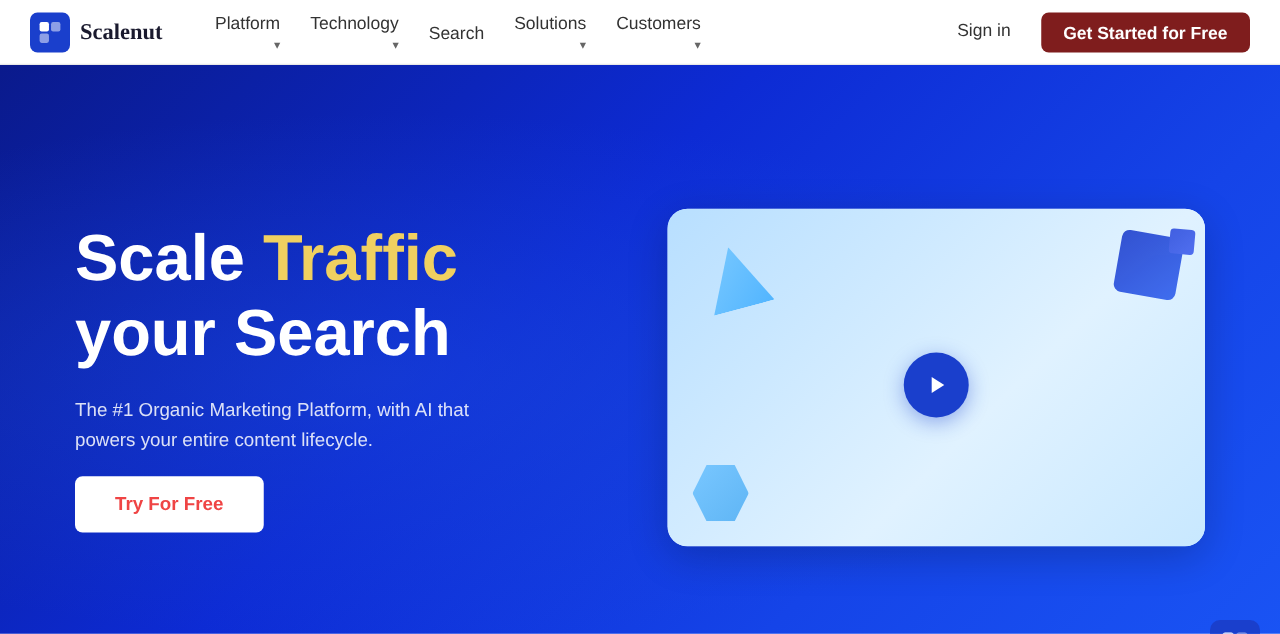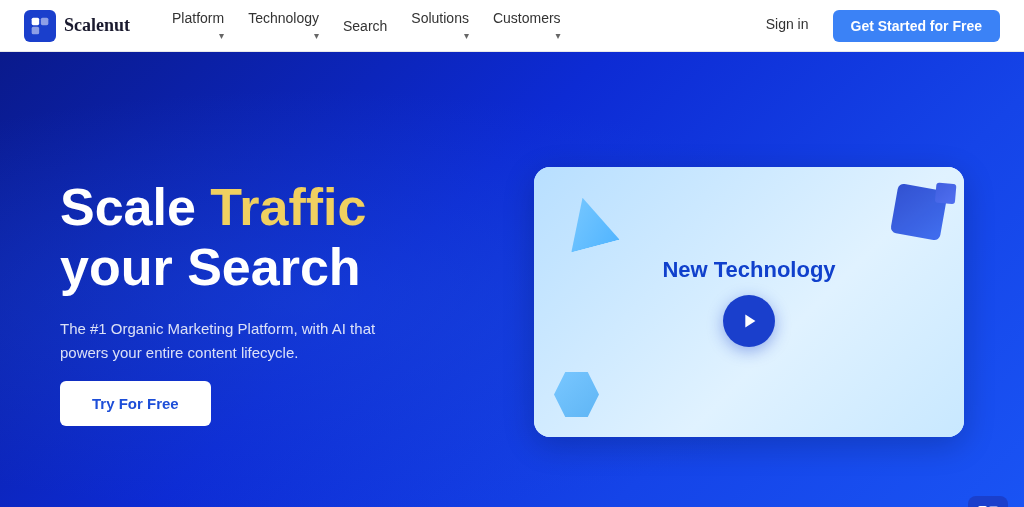--- a/index.html
+++ b/index.html
@@ -31,21 +31,21 @@
       flex-direction: column;
     }
     .nav-chevron { font-size: 10px; color: #666; }
     .nav-actions { display: flex; align-items: flex-start; gap: 12px; margin-left: auto; }
     .btn-signin {
       font-size: 14px; font-weight: 500; color: #333;
       background: none; border: none; cursor: pointer; padding: 6px 12px;
     }
     .btn-get-started {
       font-size: 14px; font-weight: 600; color: #fff;
-      background: #3b82f6; border: none; cursor: pointer;
+      background: #7f1d1d; border: none; cursor: pointer;
       padding: 8px 18px; border-radius: 6px;
       white-space: nowrap;
     }
 
     
     .hero {
       width: 100%; height: 500px;
       background: linear-gradient(135deg, #0a1a8c 0%, #0d2bd4 40%, #1544e8 70%, #1a55f5 100%);
       display: flex; align-items: center;
       padding: 0 60px;
@@ -67,21 +67,21 @@
     }
     .hero-title-highlight { color: #f0d060; }
     .hero-subtitle {
       font-size: 15px; color: rgba(255,255,255,0.85);
       line-height: 1.6; margin-bottom: 16px;
       max-width: 360px;
     }
     .btn-try-free {
       display: inline-block;
       padding: 14px 32px;
-      background: #fff; color: #1d4ed8;
+      background: #fff; color: #ef4444;
       font-size: 15px; font-weight: 700;
       border: none; border-radius: 6px;
       cursor: pointer;
     }
 
     
     .hero-right { z-index: 2; margin-left: auto; }
     .video-card {
       width: 430px; height: 270px;
       background: linear-gradient(135deg, #cce8ff 0%, #e8f4ff 50%, #d0edff 100%);
@@ -214,21 +214,20 @@
   </div>
 
   <div class="hero-right">
     <div class="video-card">
       <div class="video-card-bg"></div>
       <div class="video-card-deco1"></div>
       <div class="video-card-deco2"></div>
       <div class="video-card-deco3"></div>
       <div class="video-card-text">
         <div class="video-card-title">
-          <span class="video-card-title-blue">New Technology</span>
         </div>
         <div class="play-btn">
           <svg viewBox="0 0 24 24" fill="none">
             <polygon points="8,5 19,12 8,19" fill="#fff"></polygon>
           </svg>
         </div>
       </div>
     </div>
   </div>
 

